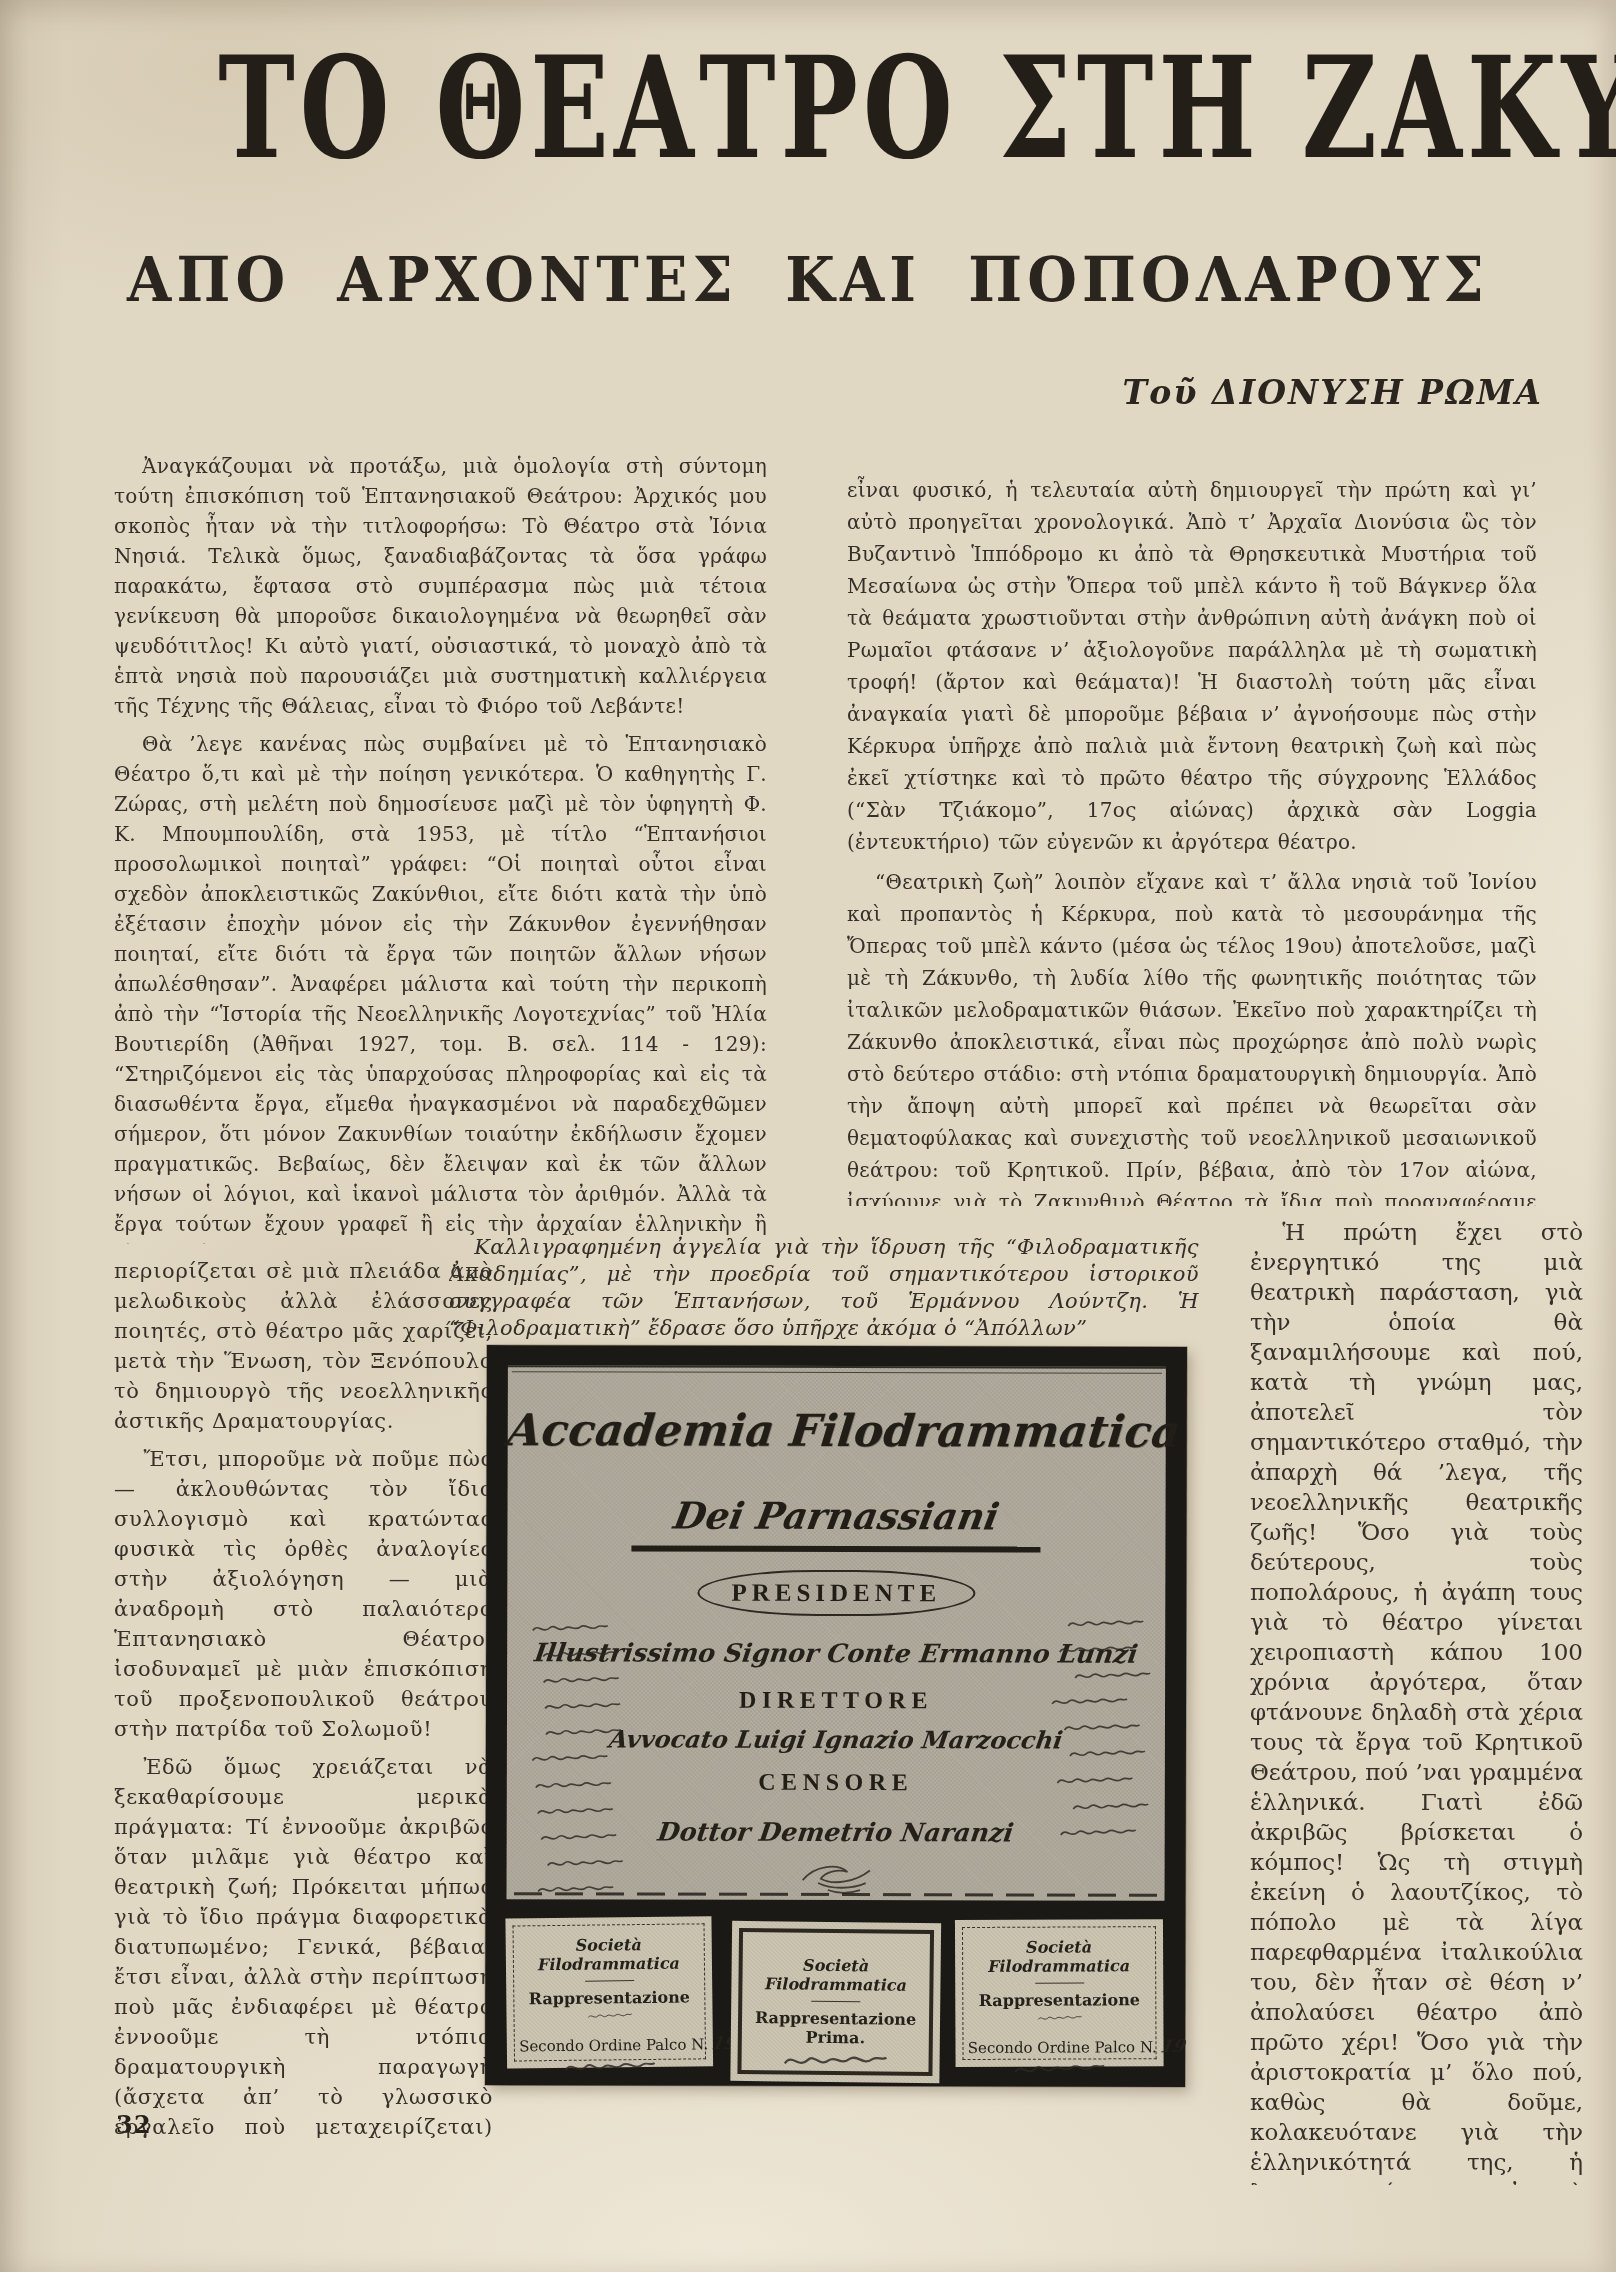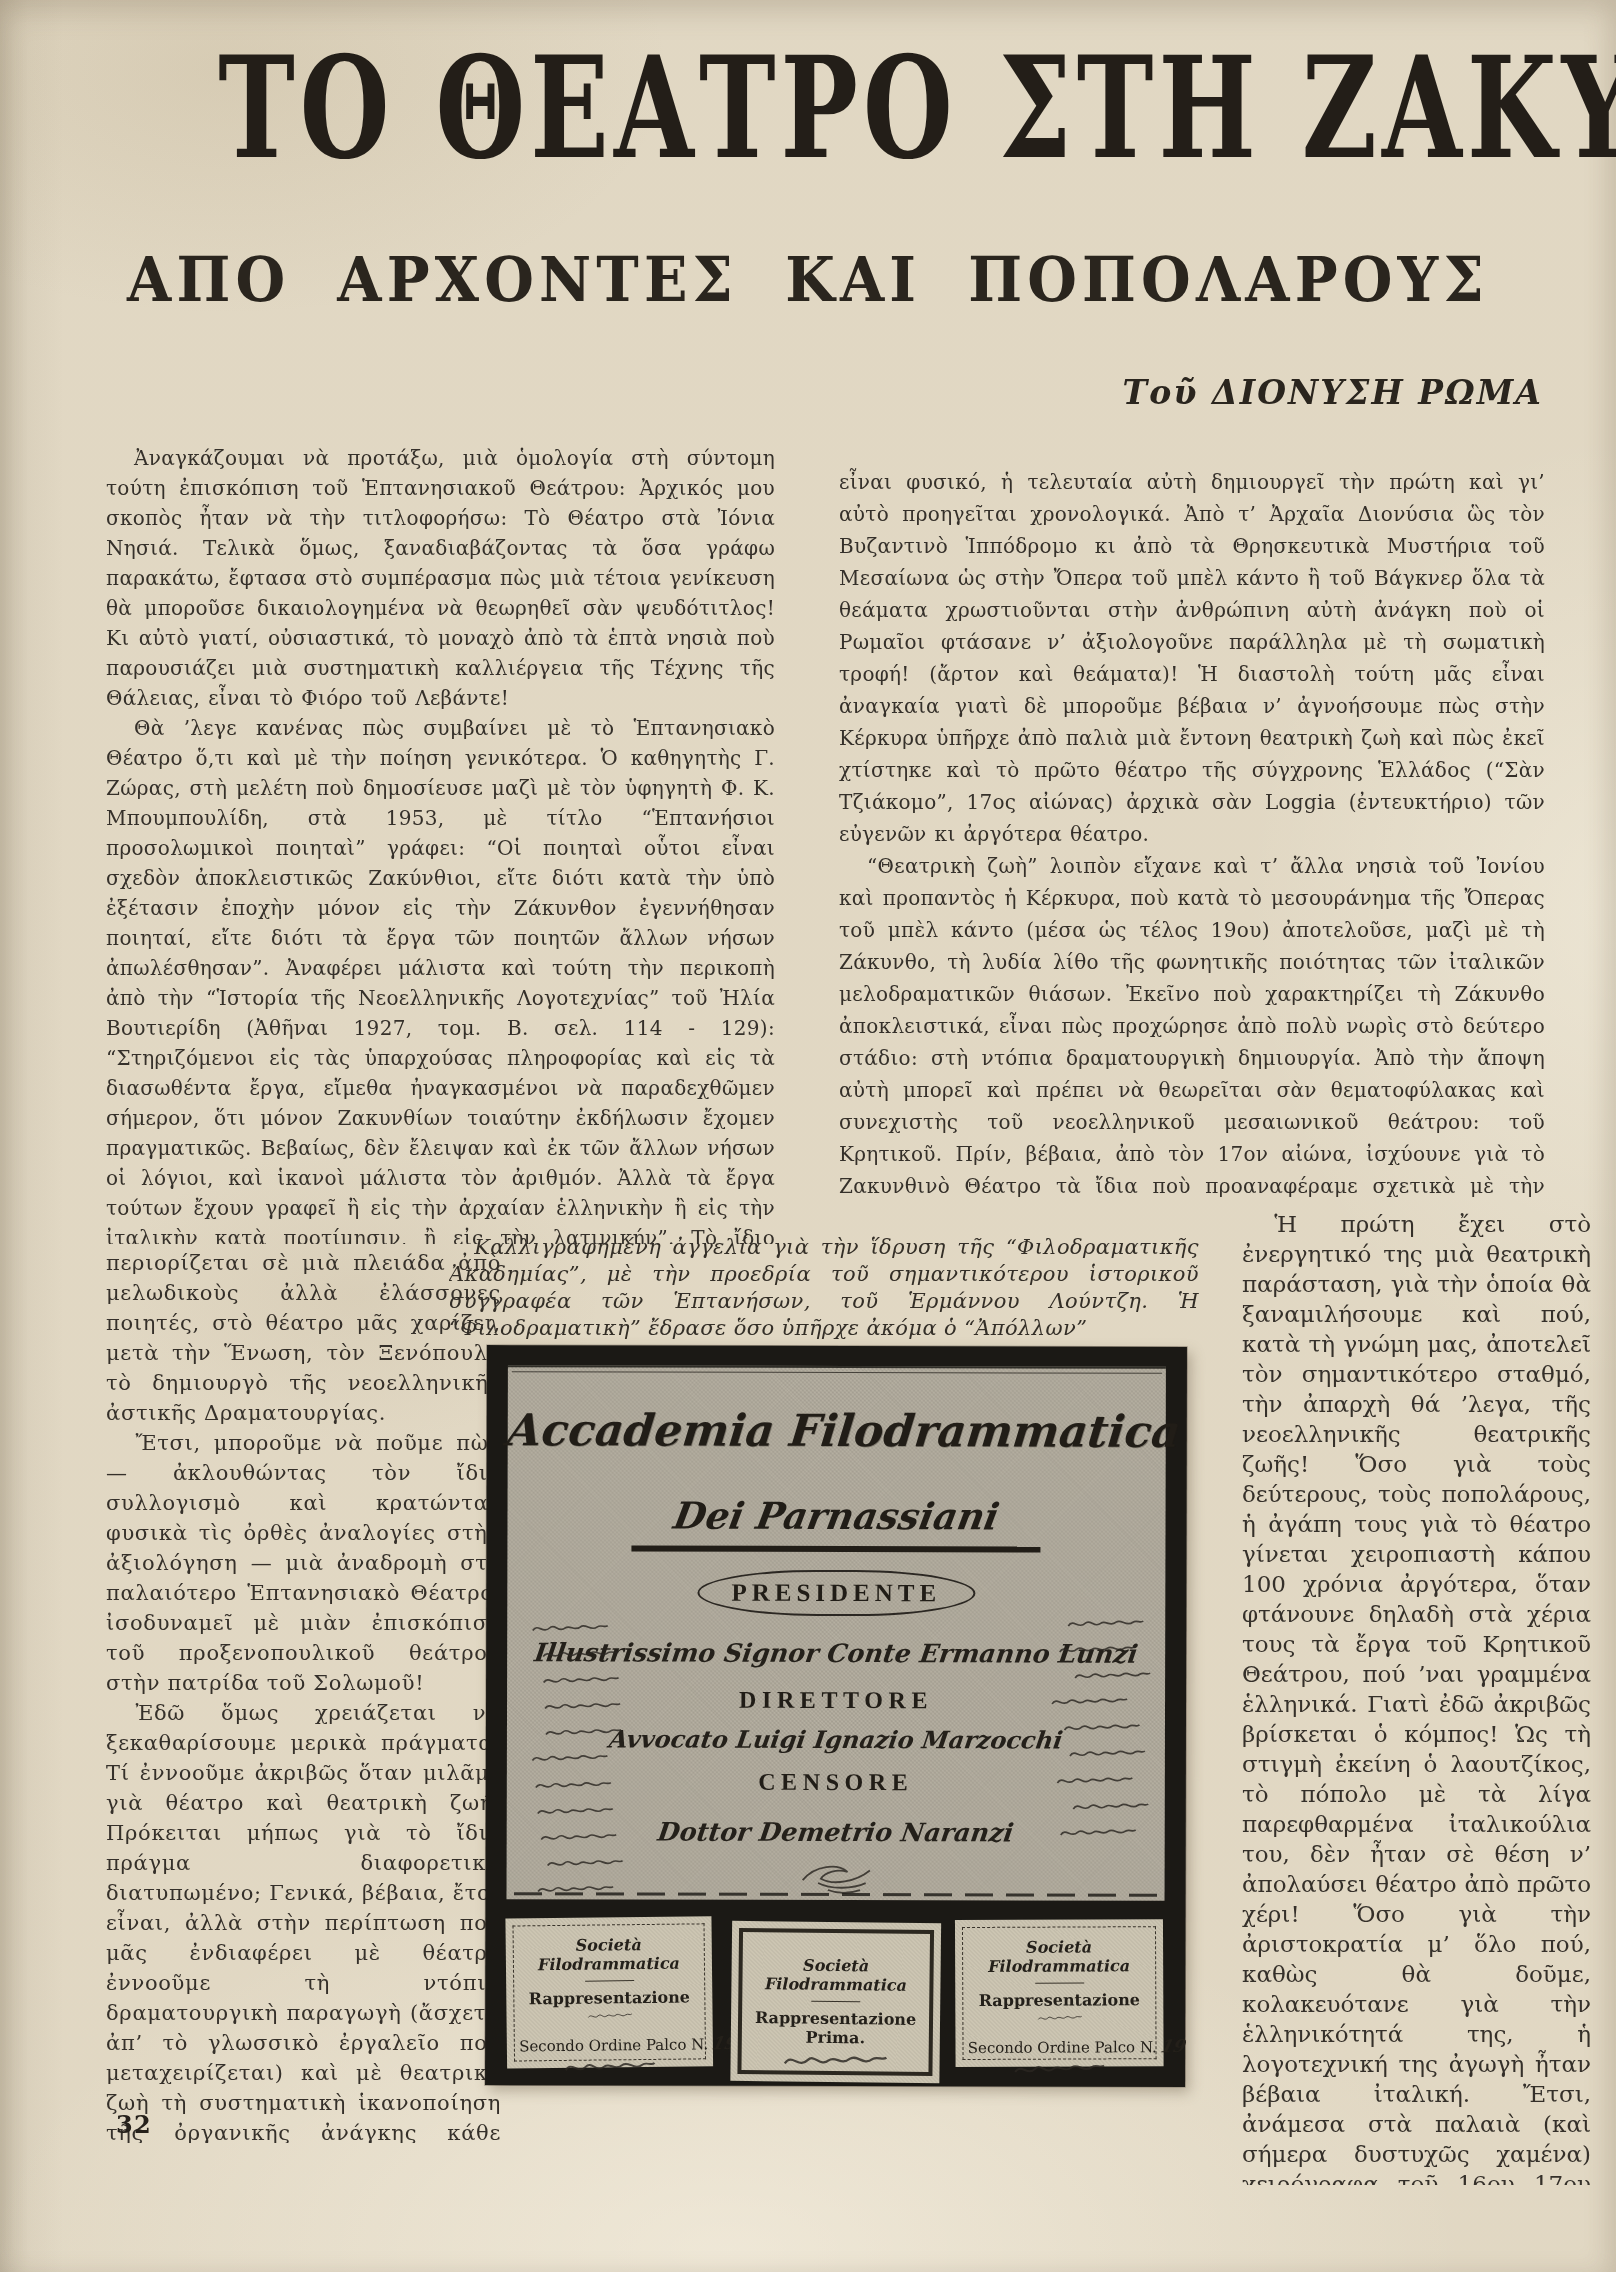--- a/index.html
+++ b/index.html
@@ -27,21 +27,21 @@
     position:absolute; top:249px; left:0; width:100%;
     text-align:center; font-weight:bold; color:#2a251e;
     font-size:62px; line-height:1; letter-spacing:5.6px; word-spacing:24px; white-space:nowrap;
     transform:scaleX(.92); transform-origin:center;
   }
   .byline{
     position:absolute; top:373px; right:73px;
     font-style:italic; font-weight:bold; font-size:33px; letter-spacing:2.1px; color:#2a251e;
   }
   .col{ position:absolute; text-align:justify; overflow:hidden; }
-  .col p{ margin:0; text-indent:1.4em; }
+  .col p{ margin:8px; text-indent:1.4em; }
   .col p.cont{ text-indent:0; }
   .col-lw{ left:106px; top:443px;  width:669px;  height:801px; font-size:20px; line-height:30px; letter-spacing:0.3px; word-spacing:1.4px;}
   .col-rw{ left:839px; top:466px; width:706px; height:740px; font-size:20px; line-height:32px; letter-spacing:0.3px; word-spacing:1.4px;}
   .col-ln{ left:106px; top:1248px; width:395px;  height:895px; font-size:21px; line-height:30px; letter-spacing:0.7px;}
   .col-rn{ left:1242px; top:1209px; width:349px; height:976px; font-size:23px; line-height:30px;}
   .caption{
     position:absolute; left:449px; top:1234px; width:750px; height:107px; overflow:hidden;
     font-style:italic; font-size:21px; line-height:27px; text-align:justify; color:#332e27; letter-spacing:0.4px;
   }
   .caption p{margin:0; text-indent:1.2em;}

